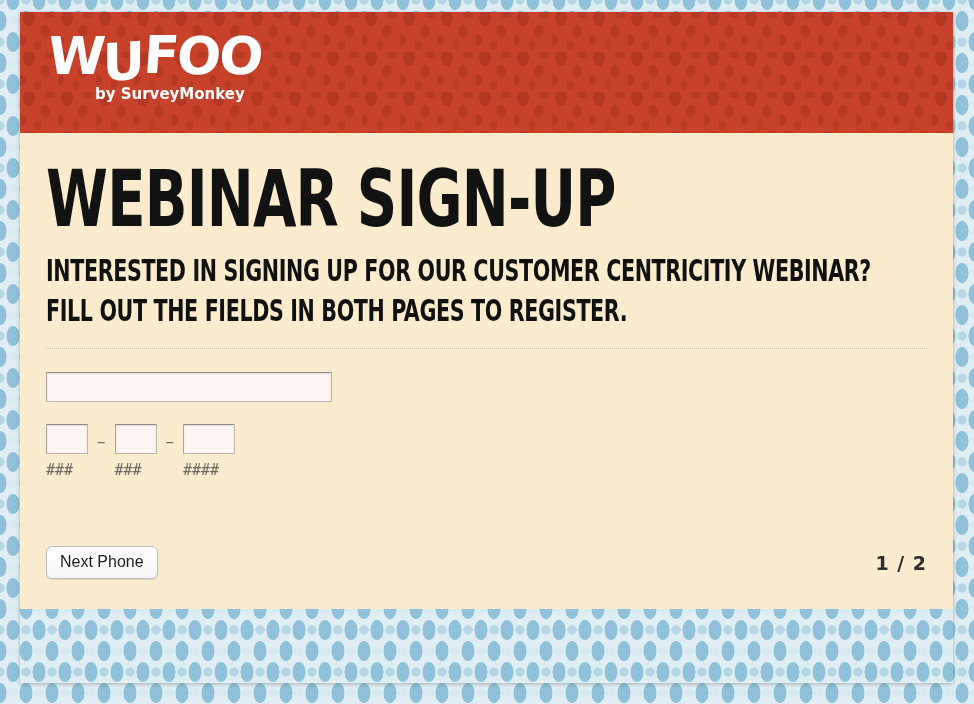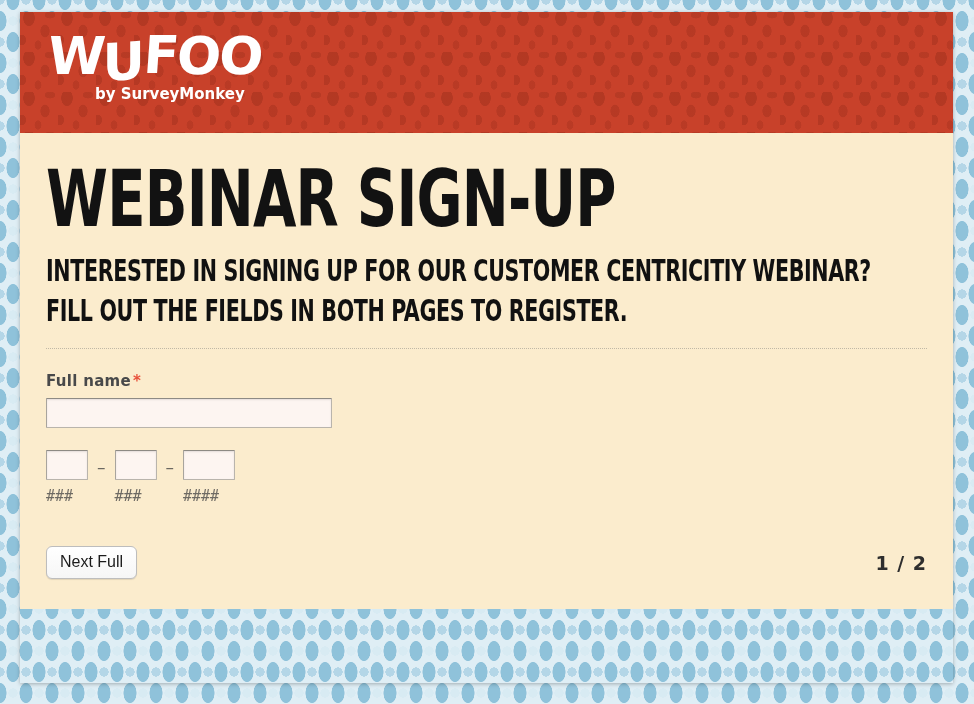--- a/index.html
+++ b/index.html
@@ -273,21 +273,20 @@
         <div>INTERESTED IN SIGNING UP FOR OUR CUSTOMER CENTRICITIY WEBINAR?</div>
         <div>FILL OUT THE FIELDS IN BOTH PAGES TO REGISTER.</div>
       </div>
     </div>
 
     <hr id="header-rule">
 
     <div id="fields">
 
       <div class="field-block">
-        <label class="field-label"><span>Full name</span><span class="req-star">*</span></label>
         <input class="text-input" type="text" placeholder="" style="">
       </div>
 
       <div class="field-block">
 
         <div class="phone-row">
 
           <div class="phone-group">
             <input class="phone-input part-1" type="text" placeholder="" style="">
             <span class="phone-hint">###</span>
@@ -306,18 +305,18 @@
             <input class="phone-input part-3" type="text" placeholder="" style="">
             <span class="phone-hint">####</span>
           </div>
 
         </div>
       </div>
 
     </div>
 
     <div id="form-footer">
-      <button id="next-page-button" type="button">Next Full</button>
+      <button id="next-page-button" type="button">Next Phone</button>
       <span id="page-indicator">1 / 2</span>
     </div>
 
   </div>
 </div>
 
 </body></html>

